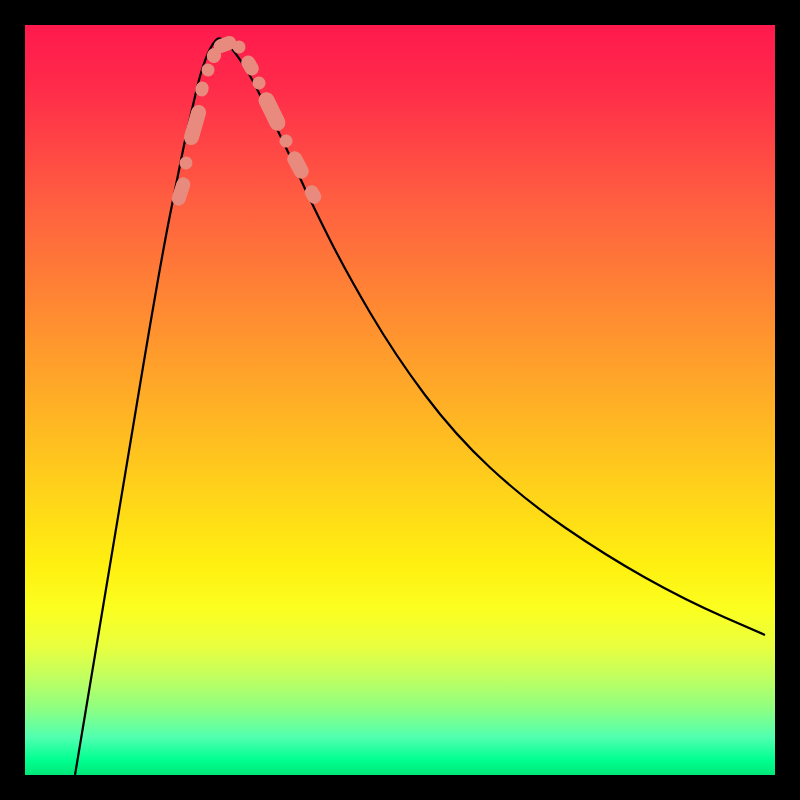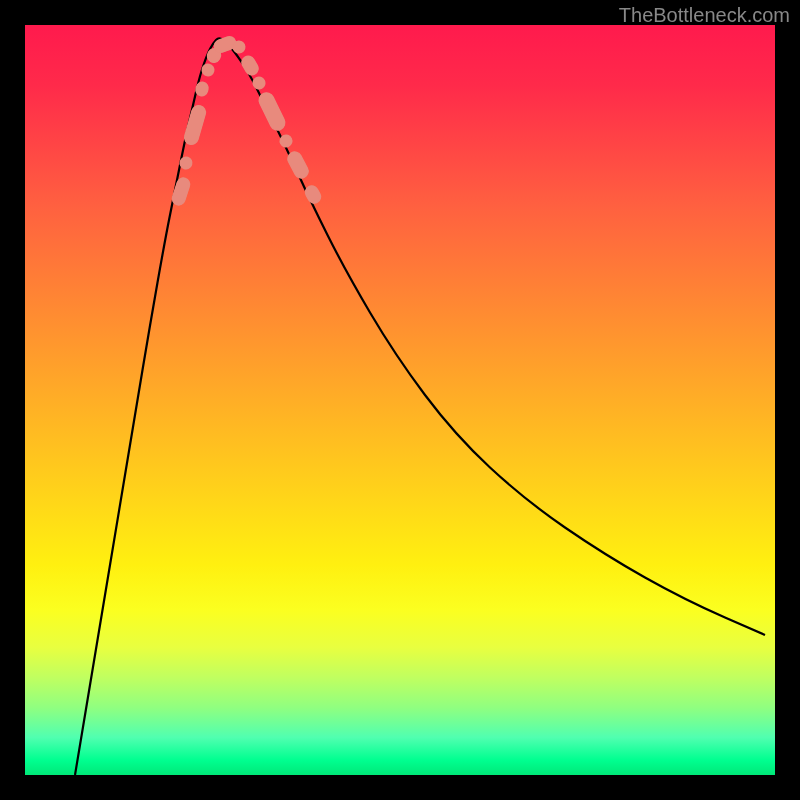--- a/index.html
+++ b/index.html
@@ -45,21 +45,20 @@
       position: absolute;
       background: #e88a7d;
       border-radius: 8px;
       box-shadow: 0 0 0 0.5px #e88a7d;
     }
   </style>
 </head>
 <body>
 
 <div class="container">
-  <div class="watermark">TheBottleneck.com</div>
   <div class="plot-area"></div>
   <svg class="curve" viewBox="0 0 750 750" preserveAspectRatio="none">
     <path id="curve-path" fill="none" stroke="#000" stroke-width="2.2" d="M 50 750 Q 50 750 60 690 Q 70 630 80 570 Q 90 510 100 450 Q 110 390 117.5 345 Q 125 300 132.5 257.5 Q 140 215 145 190 Q 150 165 155 140 Q 160 115 164 97.5 Q 168 80 171.5 65 Q 175 50 178.5 40 Q 182 30 185 24 Q 188 18 191 15 Q 194 12 198 15 Q 202 18 207 24 Q 212 30 218.5 40 Q 225 50 232.5 65 Q 240 80 250 100 Q 260 120 272.5 147.5 Q 285 175 302.5 210 Q 320 245 345 287.5 Q 370 330 400 370 Q 430 410 465 442.5 Q 500 475 540 502.5 Q 580 530 620 552.5 Q 660 575 700 592.5 T 740 610"></path>
   </svg>
   <div class="segments" id="segments">
       <div class="seg" style="width: 28px; height: 13px; left: 142px; top: 159.5px; transform: rotate(-72deg);"></div>
       <div class="seg" style="width: 12px; height: 12px; left: 155px; top: 132px; transform: rotate(-72deg);"></div>
       <div class="seg" style="width: 40px; height: 14px; left: 150px; top: 93px; transform: rotate(-74deg);"></div>
       <div class="seg" style="width: 14px; height: 12px; left: 170px; top: 58px; transform: rotate(-76deg);"></div>
       <div class="seg" style="width: 12px; height: 12px; left: 177px; top: 39px; transform: rotate(-78deg);"></div>

